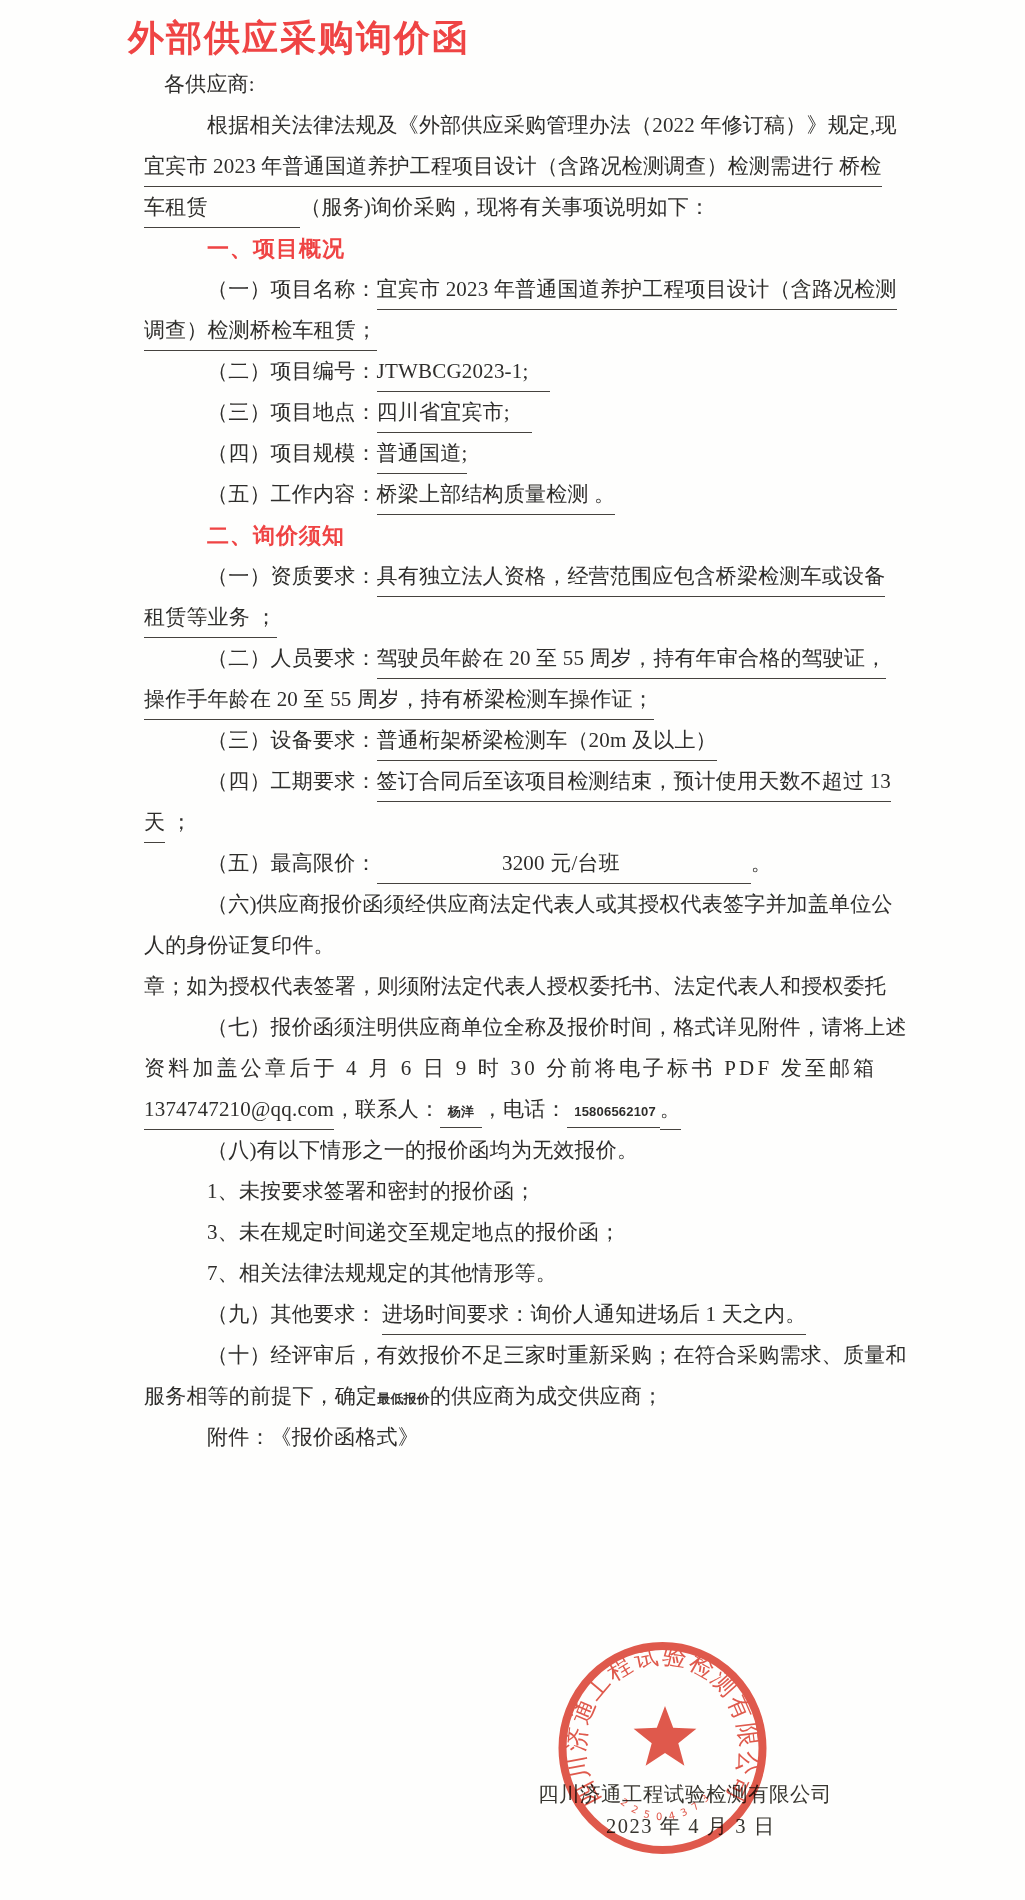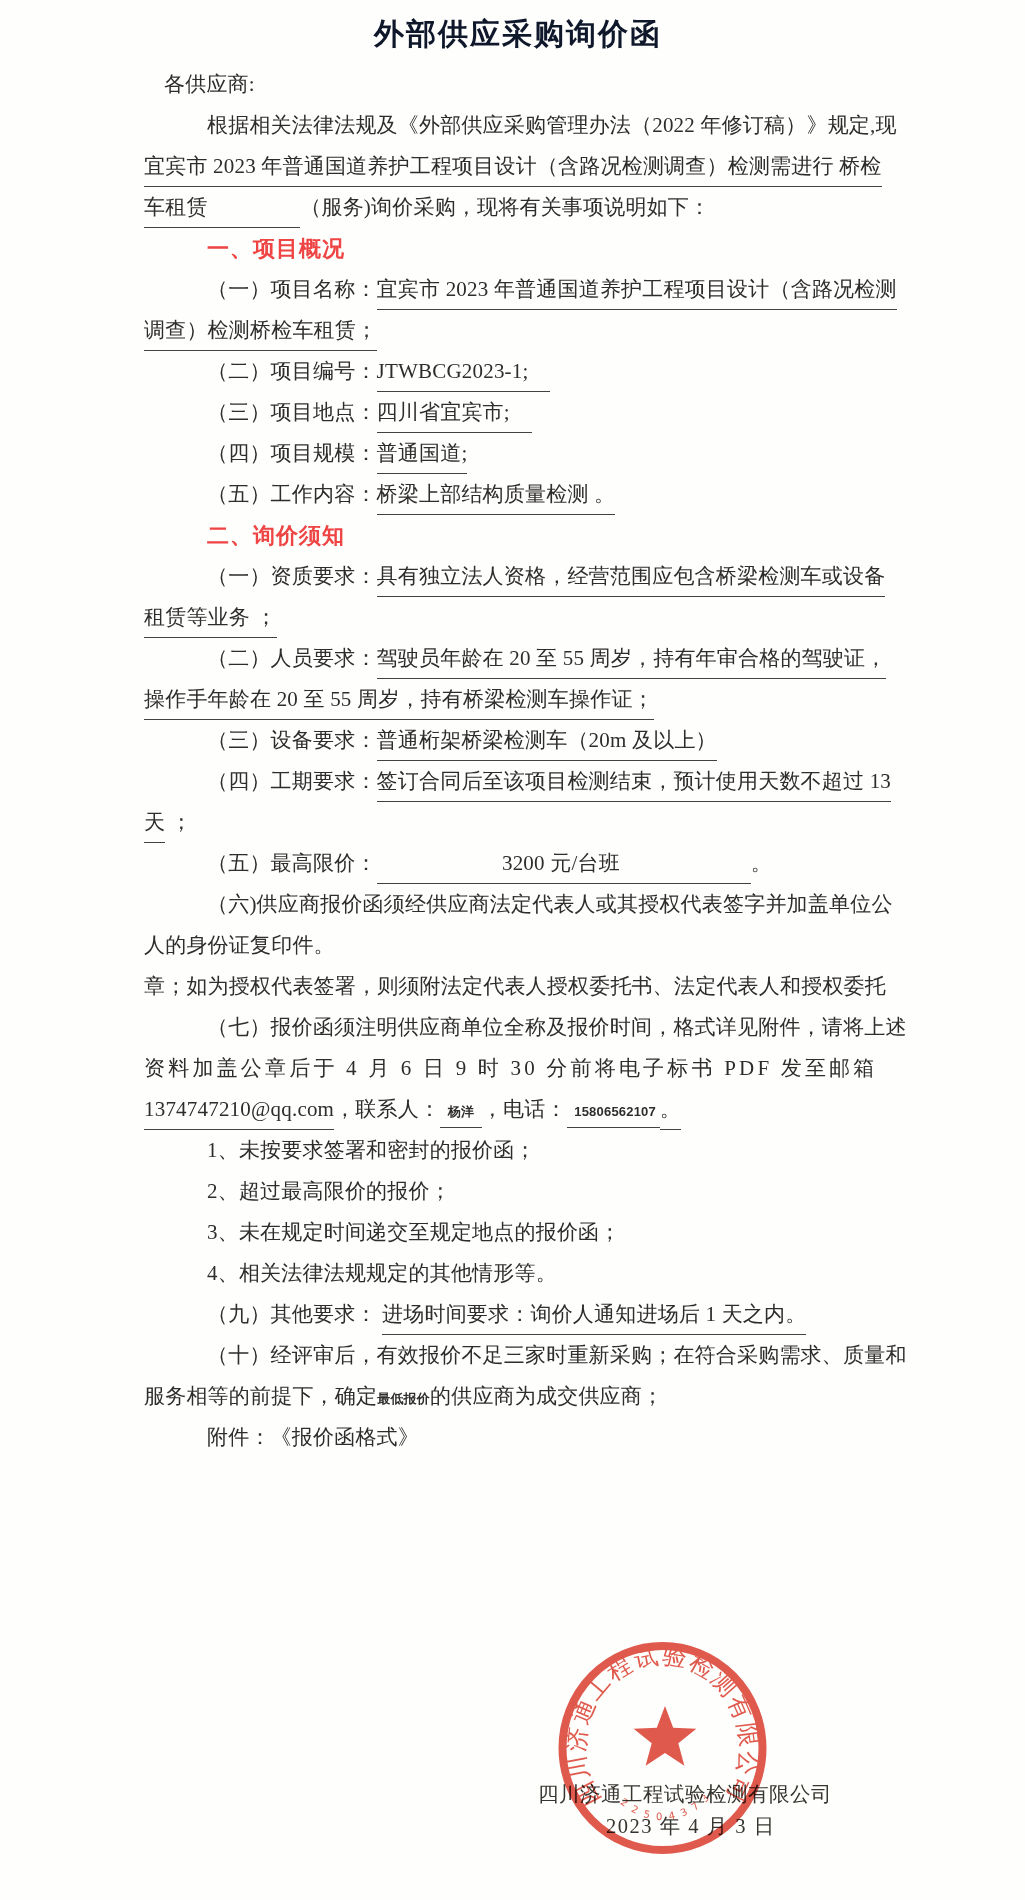--- a/index.html
+++ b/index.html
@@ -6,23 +6,23 @@
   .page{
     position:relative;
     width:1025px;height:1900px;
     background:#fefefd;
     overflow:hidden;
     font-family:"Liberation Serif","DejaVu Serif",serif;
     color:#2e2d2b;
   }
   .doc-title{
     position:absolute;left:128px;top:14px;width:780px;
-    text-align:center;
+    text-align:left;
     font-family:"Liberation Sans","DejaVu Sans",sans-serif;
-    font-weight:700;font-size:30px;letter-spacing:2px;color:#0f172a;
+    font-weight:700;font-size:36px;letter-spacing:2px;color:#ef4444;
   }
   .doc{
     position:absolute;left:144px;top:64px;width:790px;
   }
   .ln{
     height:41px;line-height:41px;
     white-space:pre;
     font-size:21px;
     letter-spacing:.2px;
   }
@@ -75,24 +75,24 @@
       <div class="ln i1"><span>（三）设备要求：</span><span class="u">普通桁架桥梁检测车（20m 及以上）</span></div>
       <div class="ln i1"><span>（四）工期要求：</span><span class="u">签订合同后至该项目检测结束，预计使用天数不超过 13</span></div>
       <div class="ln"><span class="u">天</span><span> ；</span></div>
       <div class="ln i1"><span>（五）最高限价：</span><span class="u">                       3200 元/台班                        </span><span>。</span></div>
       <div class="ln i1"><span>（六)供应商报价函须经供应商法定代表人或其授权代表签字并加盖单位公</span></div>
       <div class="ln"><span>人的身份证复印件。</span></div>
       <div class="ln"><span>章；如为授权代表签署，则须附法定代表人授权委托书、法定代表人和授权委托</span></div>
       <div class="ln i1"><span>（七）报价函须注明供应商单位全称及报价时间，格式详见附件，请将上述</span></div>
       <div class="ln ls"><span>资料加盖公章后于 4 月 6 日 9 时 30 分前将电子标书 PDF 发至邮箱</span></div>
       <div class="ln"><span class="u">1374747210@qq.com</span><span>，联系人：</span><span class="u b">  杨洋  </span><span>，电话：</span><span class="u b">  15806562107 </span><span class="u">。</span></div>
+      <div class="ln i1"><span>（八)有以下情形之一的报价函均为无效报价。</span></div>
       <div class="ln i1"><span>1、未按要求签署和密封的报价函；</span></div>
-      <div class="ln i1"><span>2、超过最高限价的报价；</span></div>
       <div class="ln i1"><span>3、未在规定时间递交至规定地点的报价函；</span></div>
-      <div class="ln i1"><span>4、相关法律法规规定的其他情形等。</span></div>
+      <div class="ln i1"><span>7、相关法律法规规定的其他情形等。</span></div>
       <div class="ln i1"><span>（九）其他要求： </span><span class="u">进场时间要求：询价人通知进场后 1 天之内。</span></div>
       <div class="ln i1"><span>（十）经评审后，有效报价不足三家时重新采购；在符合采购需求、质量和</span></div>
       <div class="ln"><span>服务相等的前提下，确定</span><span class="b">最低报价</span><span>的供应商为成交供应商；</span></div>
       <div class="ln i1"><span>附件：《报价函格式》</span></div>
     </div>
 
   <div class="sig-company">四川济通工程试验检测有限公司</div>
   <div class="sig-date">2023 年 4 月 3 日</div>
 
   <div class="stamp">

